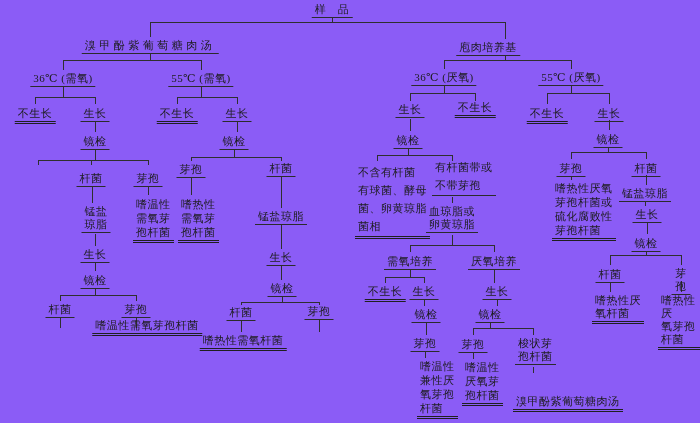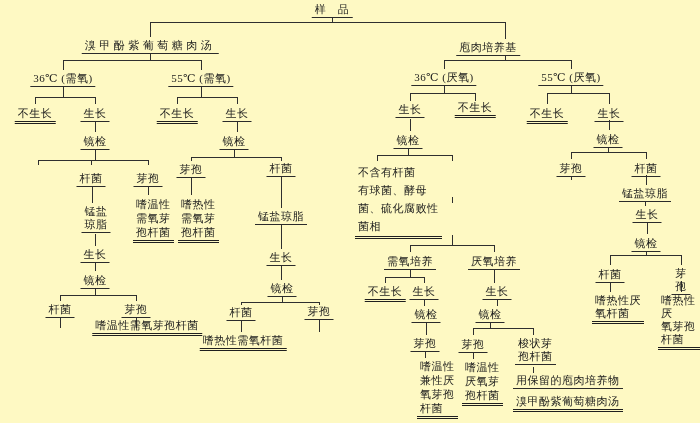--- a/index.html
+++ b/index.html
@@ -1,16 +1,16 @@
 <!DOCTYPE html>
 <html><head>
 <meta charset="utf-8">
 <style>
   html,body{margin:0;padding:0;background:#fbfbf9;}
-  .stage{position:relative;width:700px;height:423px;background:#fef9c3;overflow:hidden;
+  .stage{position:relative;width:700px;height:423px;background:#8b5cf6;overflow:hidden;
          font-family:"Liberation Serif","DejaVu Serif",serif;}
   svg.wires{position:absolute;left:0;top:0;width:700px;height:423px;}
   .node{position:absolute;font-size:11px;line-height:13px;color:#1c1c1c;
         letter-spacing:0.5px;white-space:pre-line;}
   .c{transform:translateX(-50%);text-align:center;}
   .blk{text-align:left;}
   .u{border-bottom:1px solid #2b2b2b;padding:0 3px 1px 3px;}
   .t{border-bottom:3px double #1f1f1f;padding:0 3px 1px 3px;}
   .lh14{line-height:14px;}
   .lh15{line-height:15px;}
@@ -109,47 +109,54 @@
   <div class="node c u" style="left:282px;top:282px">镜检</div>
   <div class="node c u" style="left:241px;top:306px">杆菌</div>
   <div class="node c u" style="left:319px;top:305px">芽孢</div>
   <div class="node c t" style="left:243px;top:334px">嗜热性需氧杆菌</div>
 
   <div class="node c u" style="left:410px;top:103px">生长</div>
   <div class="node c t" style="left:475px;top:101px">不生长</div>
   <div class="node c u" style="left:408px;top:134px">镜检</div>
   <div class="node blk t lh18" style="left:355px;top:163px">不含有杆菌
 有球菌、酵母
-菌、硫化腐败性
+菌、卵黄琼脂
 菌相</div>
+  <div class="node blk u lh18" style="left:432px;top:158px">有杆菌带或
+不带芽孢</div>
+  <div class="node c u" style="left:452px;top:205px">血琼脂或
+卵黄琼脂</div>
   <div class="node c u" style="left:410px;top:255px">需氧培养</div>
   <div class="node c u" style="left:494px;top:255px">厌氧培养</div>
   <div class="node c t" style="left:385px;top:285px">不生长</div>
   <div class="node c u" style="left:424px;top:285px">生长</div>
   <div class="node c u" style="left:426px;top:308px">镜检</div>
   <div class="node c u" style="left:425px;top:337px">芽孢</div>
   <div class="node blk t lh14" style="left:417px;top:359px">嗜温性
 兼性厌
 氧芽孢
 杆菌</div>
   <div class="node c u" style="left:497px;top:285px">生长</div>
   <div class="node c u" style="left:490px;top:308px">镜检</div>
   <div class="node c u" style="left:473px;top:338px">芽孢</div>
   <div class="node blk t lh14" style="left:462px;top:360px">嗜温性
 厌氧芽
 孢杆菌</div>
   <div class="node blk u" style="left:515px;top:337px">梭状芽
 孢杆菌</div>
-  <div class="node blk u" style="left:513px;top:374px">用保留的庖肉培养物</div>
   <div class="node blk t" style="left:513px;top:395px">溴甲酚紫葡萄糖肉汤</div>
 
   <div class="node c t" style="left:547px;top:107px">不生长</div>
   <div class="node c u" style="left:609px;top:107px">生长</div>
   <div class="node c u" style="left:608px;top:133px">镜检</div>
   <div class="node c u" style="left:571px;top:162px">芽孢</div>
+  <div class="node blk t lh14" style="left:552px;top:181px">嗜热性厌氧
+芽孢杆菌或
+硫化腐败性
+芽孢杆菌</div>
   <div class="node c u" style="left:646px;top:162px">杆菌</div>
   <div class="node c u" style="left:645px;top:187px">锰盐琼脂</div>
   <div class="node c u" style="left:647px;top:208px">生长</div>
   <div class="node c u" style="left:646px;top:237px">镜检</div>
   <div class="node c u" style="left:610px;top:268px">杆菌</div>
   <div class="node c u" style="left:681px;top:267px">芽孢</div>
   <div class="node blk t" style="left:592px;top:294px">嗜热性厌
 氧杆菌</div>
   <div class="node blk t" style="left:658px;top:294px">嗜热性厌
 氧芽孢杆菌</div>

